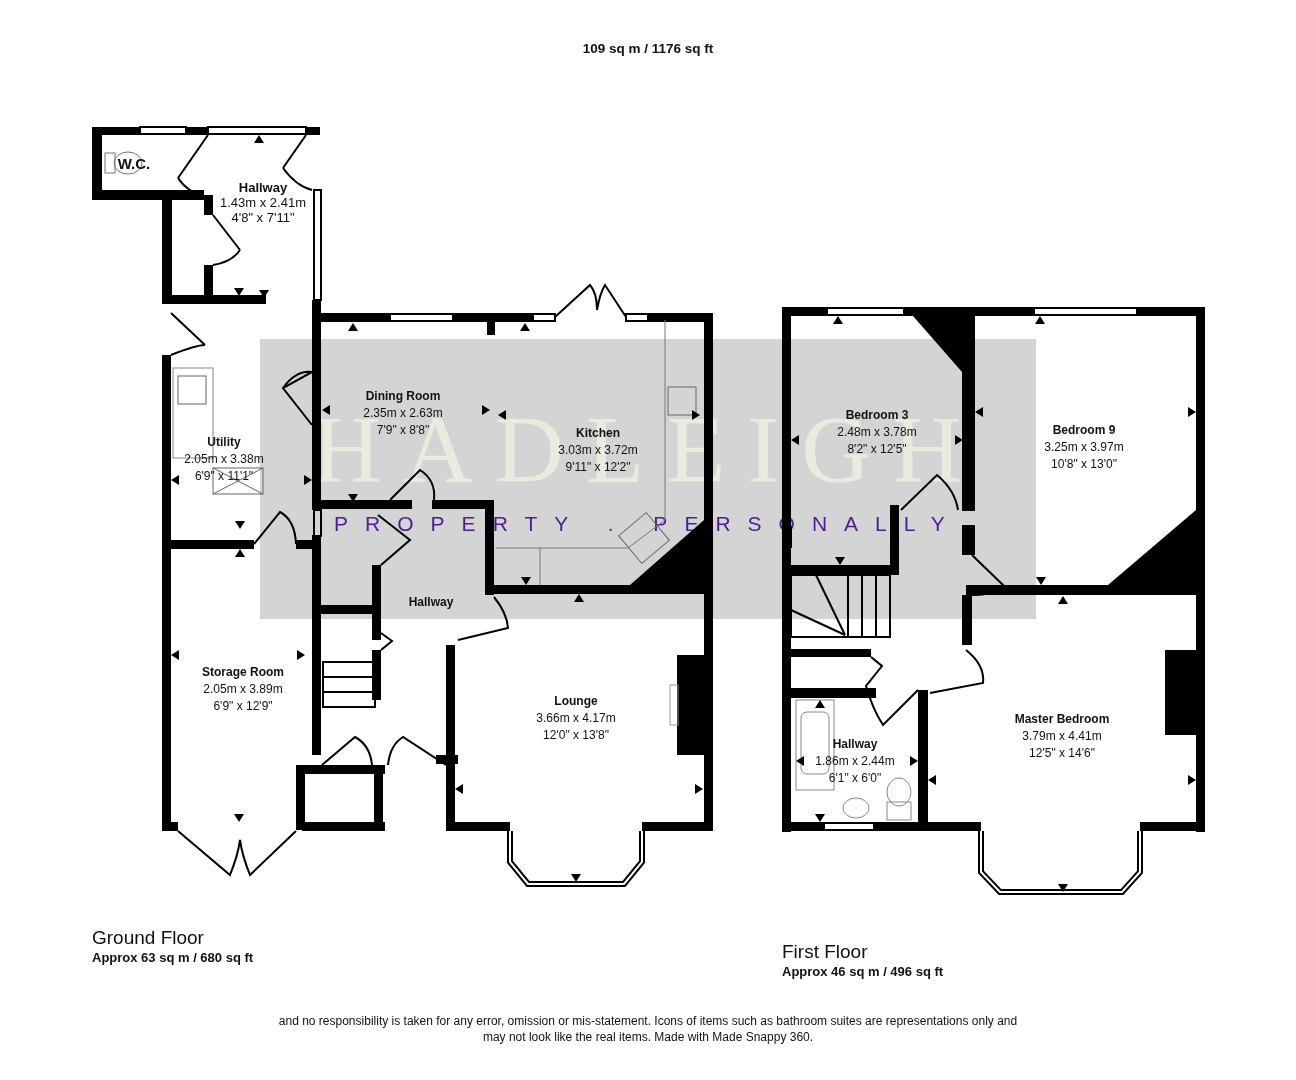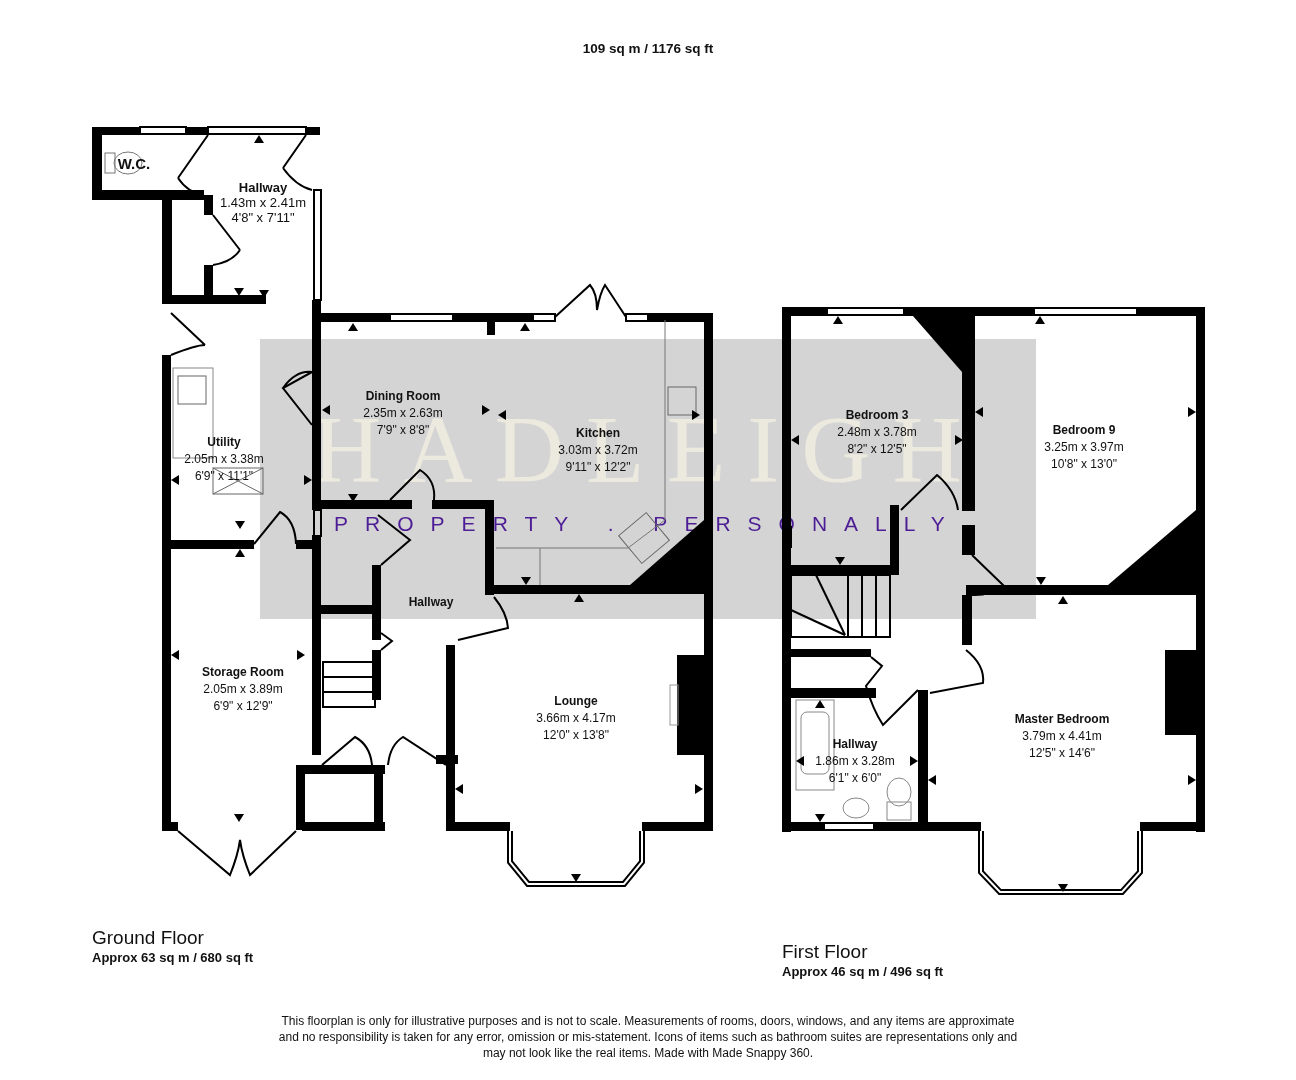--- a/index.html
+++ b/index.html
@@ -258,30 +258,29 @@
   <div>3.25m x 3.97m</div>
   <div>10'8" x 13'0"</div>
 </div>
 <div class="room" style="left:1062px;top:711px;">
   <div class="name">Master Bedroom</div>
   <div>3.79m x 4.41m</div>
   <div>12'5" x 14'6"</div>
 </div>
 <div class="room" style="left:855px;top:736px;">
   <div class="name">Hallway</div>
-  <div>1.86m x 3.28m</div>
+  <div>1.86m x 2.44m</div>
   <div>6'1" x 6'0"</div>
 </div>
 
 <div class="abs" style="left:92px;top:927px;">
   <div class="floor-title">Ground Floor</div>
   <div class="floor-area">Approx 63 sq m / 680 sq ft</div>
 </div>
 <div class="abs" style="left:782px;top:941px;">
   <div class="floor-title">First Floor</div>
   <div class="floor-area">Approx 46 sq m / 496 sq ft</div>
 </div>
 
 <div class="abs disclaimer">
-  <div>This floorplan is only for illustrative purposes and is not to scale. Measurements of rooms, doors, windows, and any items are approximate</div>
   <div>and no responsibility is taken for any error, omission or mis-statement. Icons of items such as bathroom suites are representations only and</div>
   <div>may not look like the real items. Made with Made Snappy 360.</div>
 </div>
 
 </body></html>

